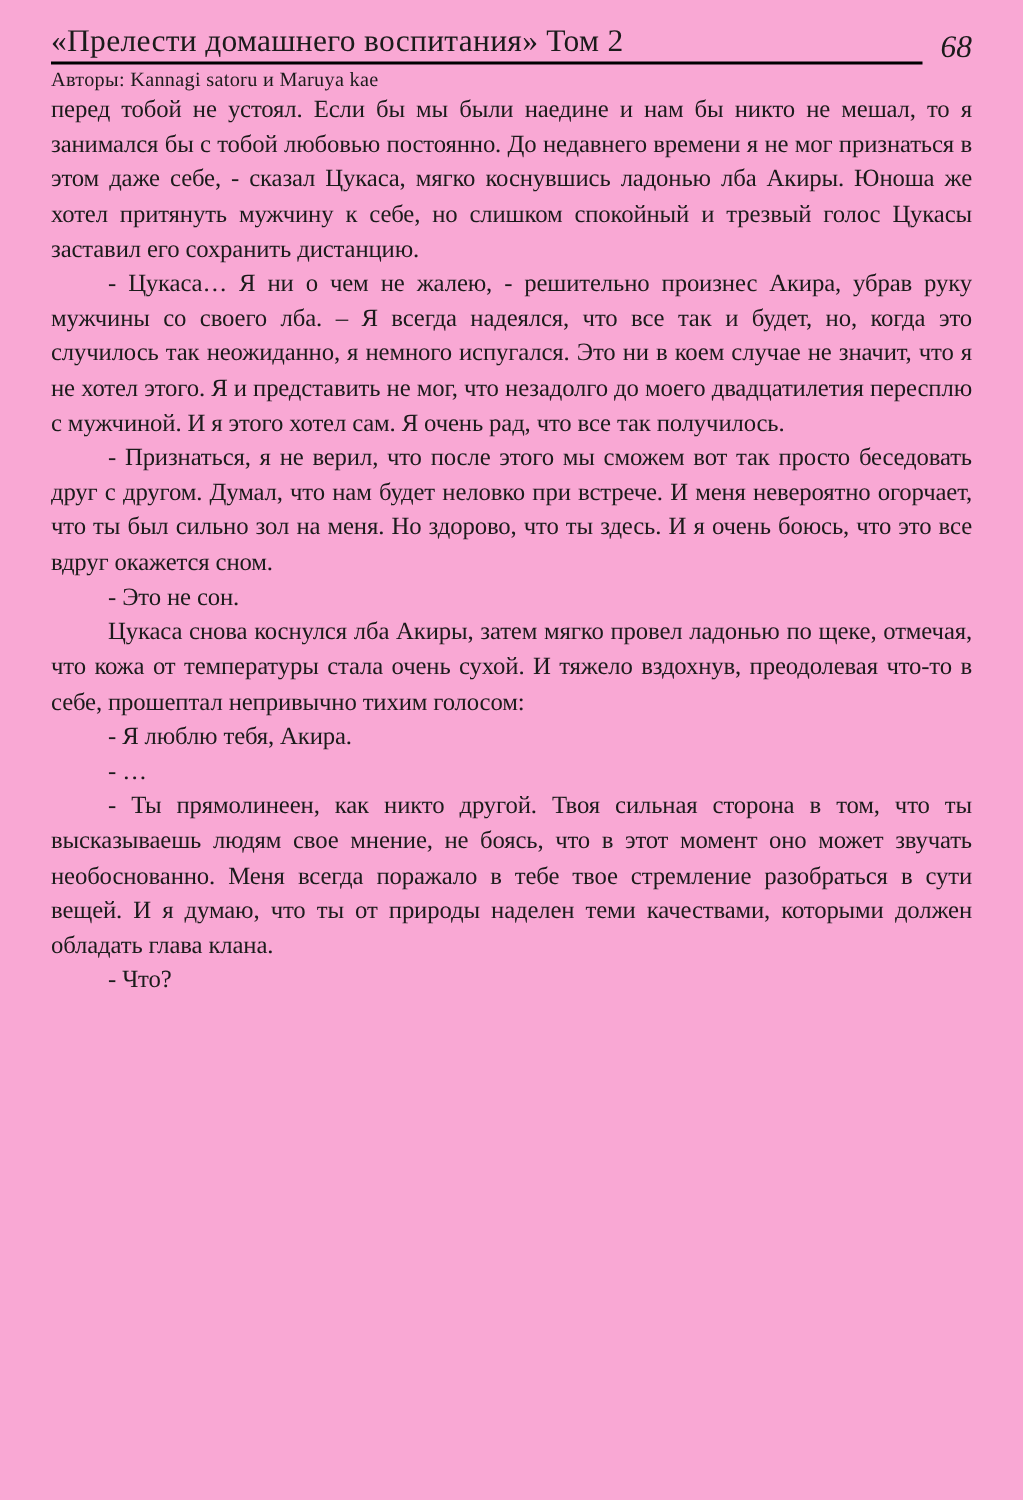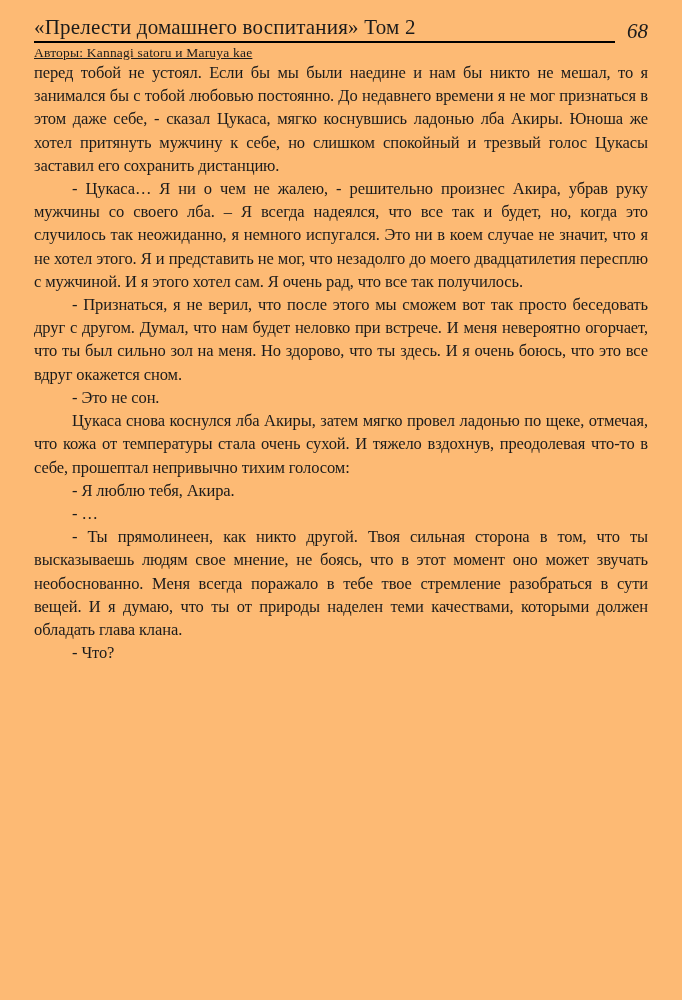--- a/index.html
+++ b/index.html
@@ -3,21 +3,21 @@
 <meta charset="utf-8">
 <style>
   html, body {
     margin: 0;
     padding: 0;
     background: #e8e8e8;
   }
   .page {
     width: 682px;
     height: 1000px;
-    background: #fdba74;
+    background: #f9a8d4;
     color: #1b1b1b;
     font-family: "Liberation Serif", "DejaVu Serif", serif;
     box-sizing: border-box;
     padding: 16px 34px 0 34px;
     overflow: hidden;
     position: relative;
   }
   .header-row {
     display: flex;
     align-items: flex-end;
@@ -37,21 +37,20 @@
     font-size: 21px;
     line-height: 1.05;
     padding-left: 12px;
     padding-bottom: 1px;
     font-style: italic;
   }
   .authors-line {
     font-size: 13.5px;
     letter-spacing: 0.2px;
     margin-top: 2px;
-    text-decoration: underline;
   }
   .page-body {
     font-size: 16.5px;
     line-height: 23.2px;
     text-align: justify;
     letter-spacing: -0.1px;
   }
   .page-body p.para {
     margin: 0;
     padding: 0;

